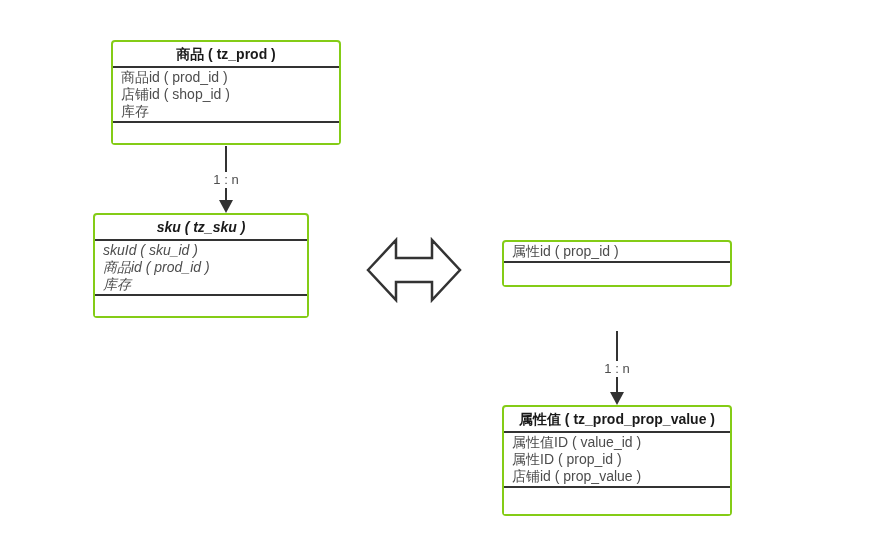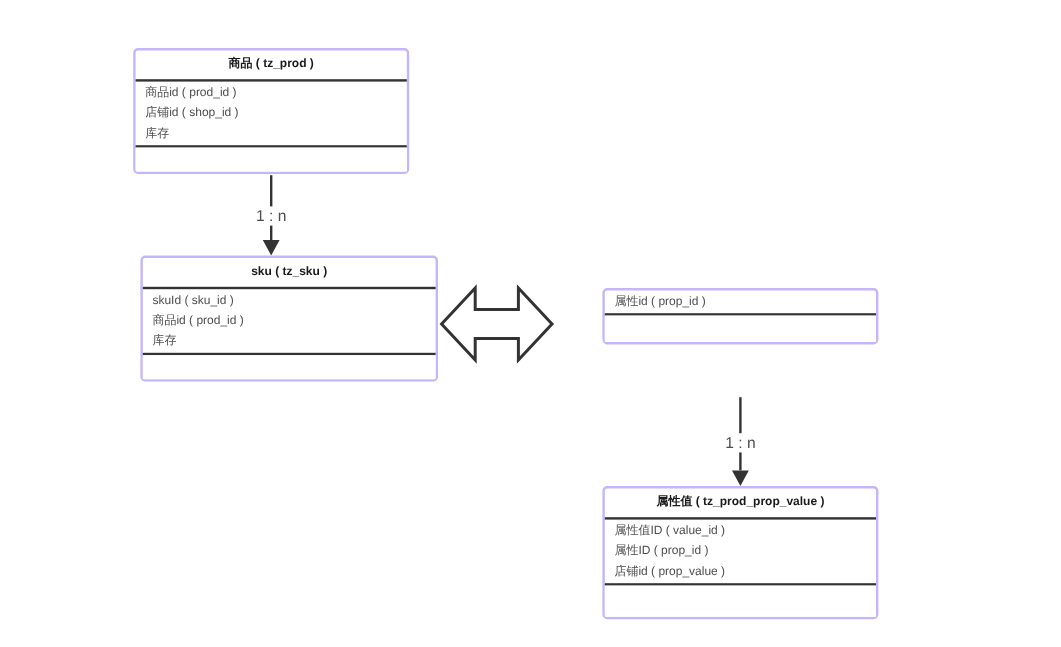--- a/index.html
+++ b/index.html
@@ -12,23 +12,23 @@
     width: 884px;
     height: 539px;
     background: #ffffff;
     font-family: "Liberation Sans", sans-serif;
     overflow: hidden;
   }
   .entity {
     position: absolute;
     box-sizing: border-box;
     background: #ffffff;
-    border: 2px solid #c4b5fd;
+    border: 2px solid #84cc16;
     border-radius: 4px;
-    font-size: 10px;
+    font-size: 14px;
   }
   .entity-title {
     font-weight: bold;
     text-align: center;
     color: #1a1a1a;
     line-height: 18px;
     padding: 3px 4px;
     border-bottom: 2px solid #333333;
     white-space: nowrap;
   }
@@ -83,21 +83,21 @@
       <div class="entity-row">店铺id ( shop_id )</div>
       <div class="entity-row">库存</div>
     </div>
     <div class="entity-footer" style="height:20px;"></div>
   </div>
 
   <div class="connector-line" style="left:225px; top:146px; height:56px;"></div>
   <div class="arrowhead" style="left:219px; top:200px;"></div>
   <div class="cardinality-label" style="left:226px; top:172px;">1 : n</div>
 
-  <div class="entity" style="left:117px; top:213px; width:248px;">
+  <div class="entity" style="left:93px; top:213px; width:216px;font-style:italic;">
     <div class="entity-title">sku ( tz_sku )</div>
     <div class="entity-body">
       <div class="entity-row">skuId ( sku_id )</div>
       <div class="entity-row">商品id ( prod_id )</div>
       <div class="entity-row">库存</div>
     </div>
     <div class="entity-footer" style="height:20px;"></div>
   </div>
 
   <svg class="double-arrow" style="left:366px; top:236px;" width="96" height="68" viewBox="0 0 96 68">

